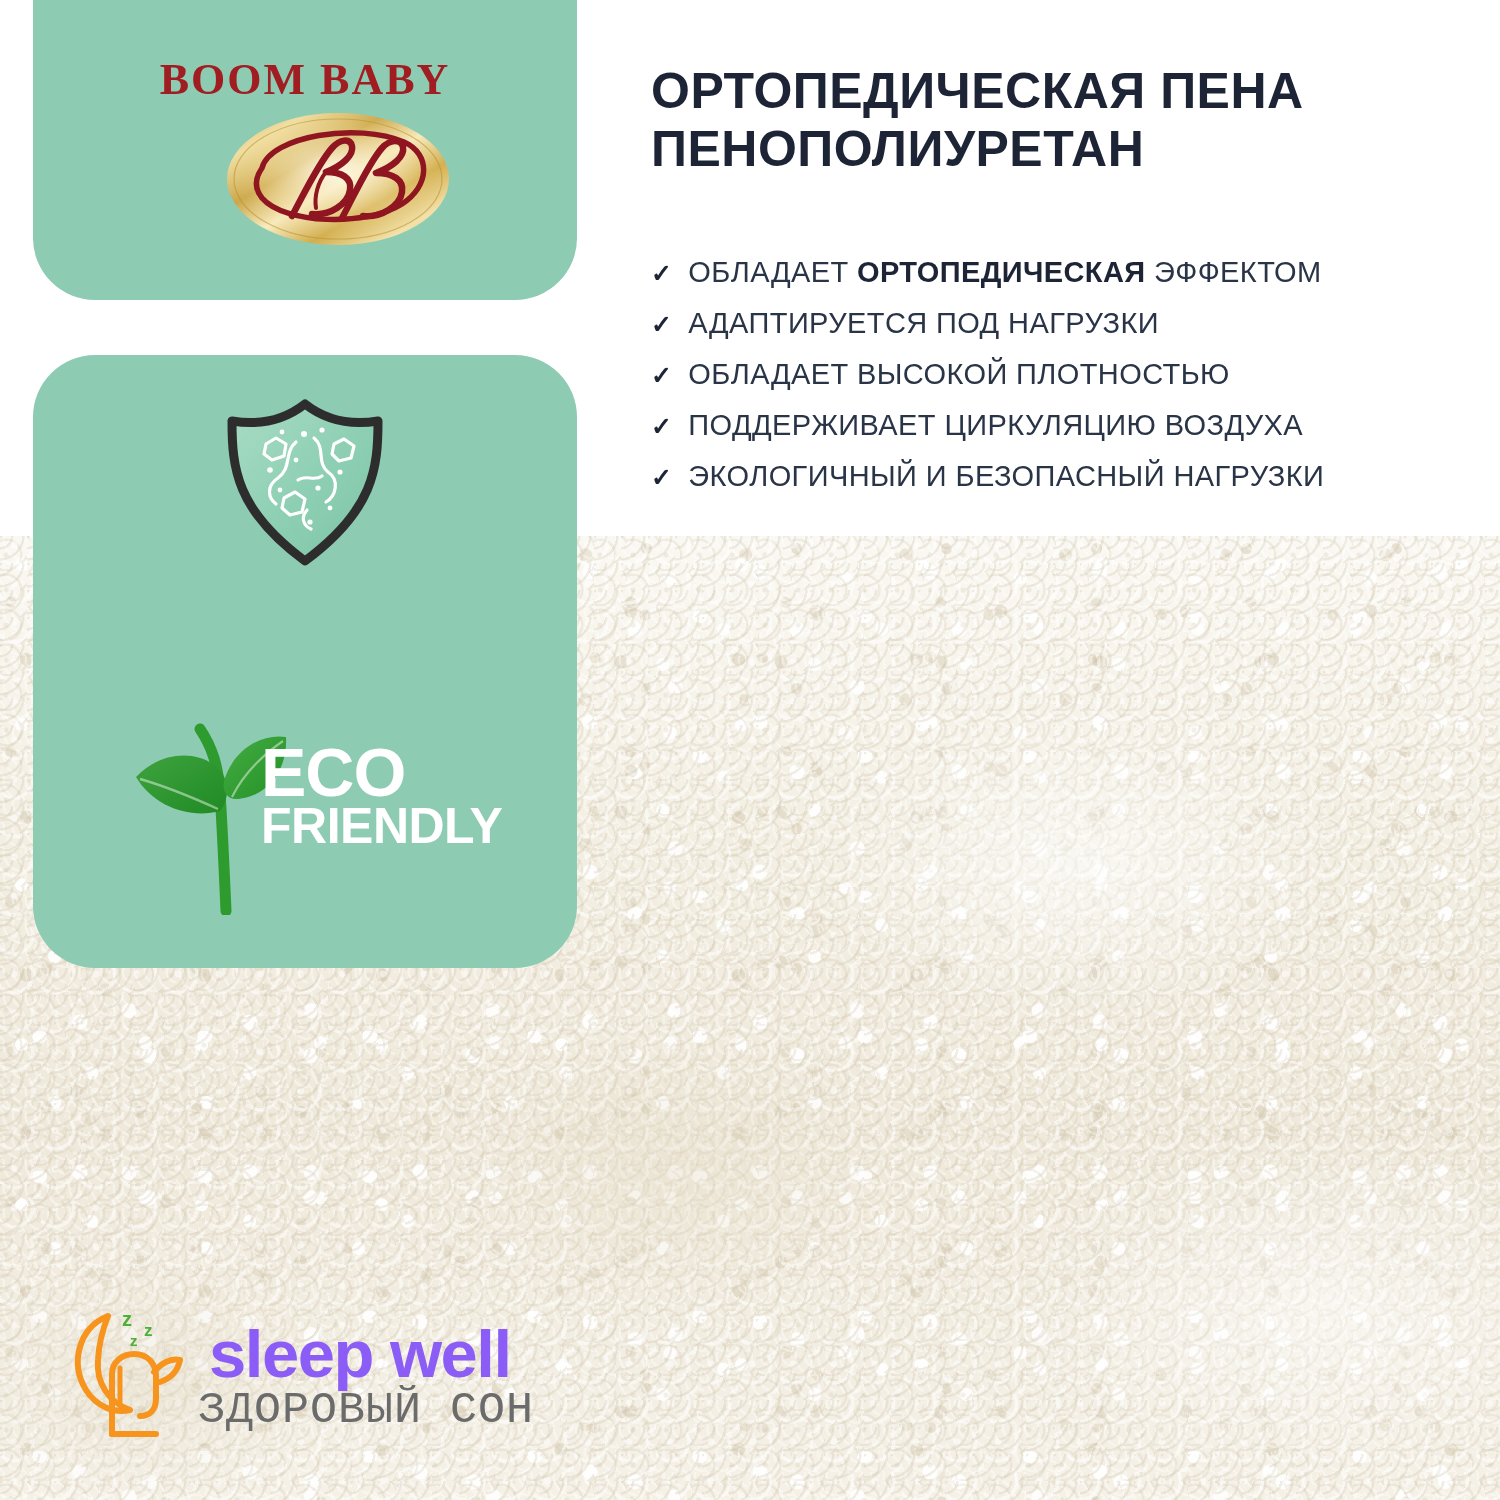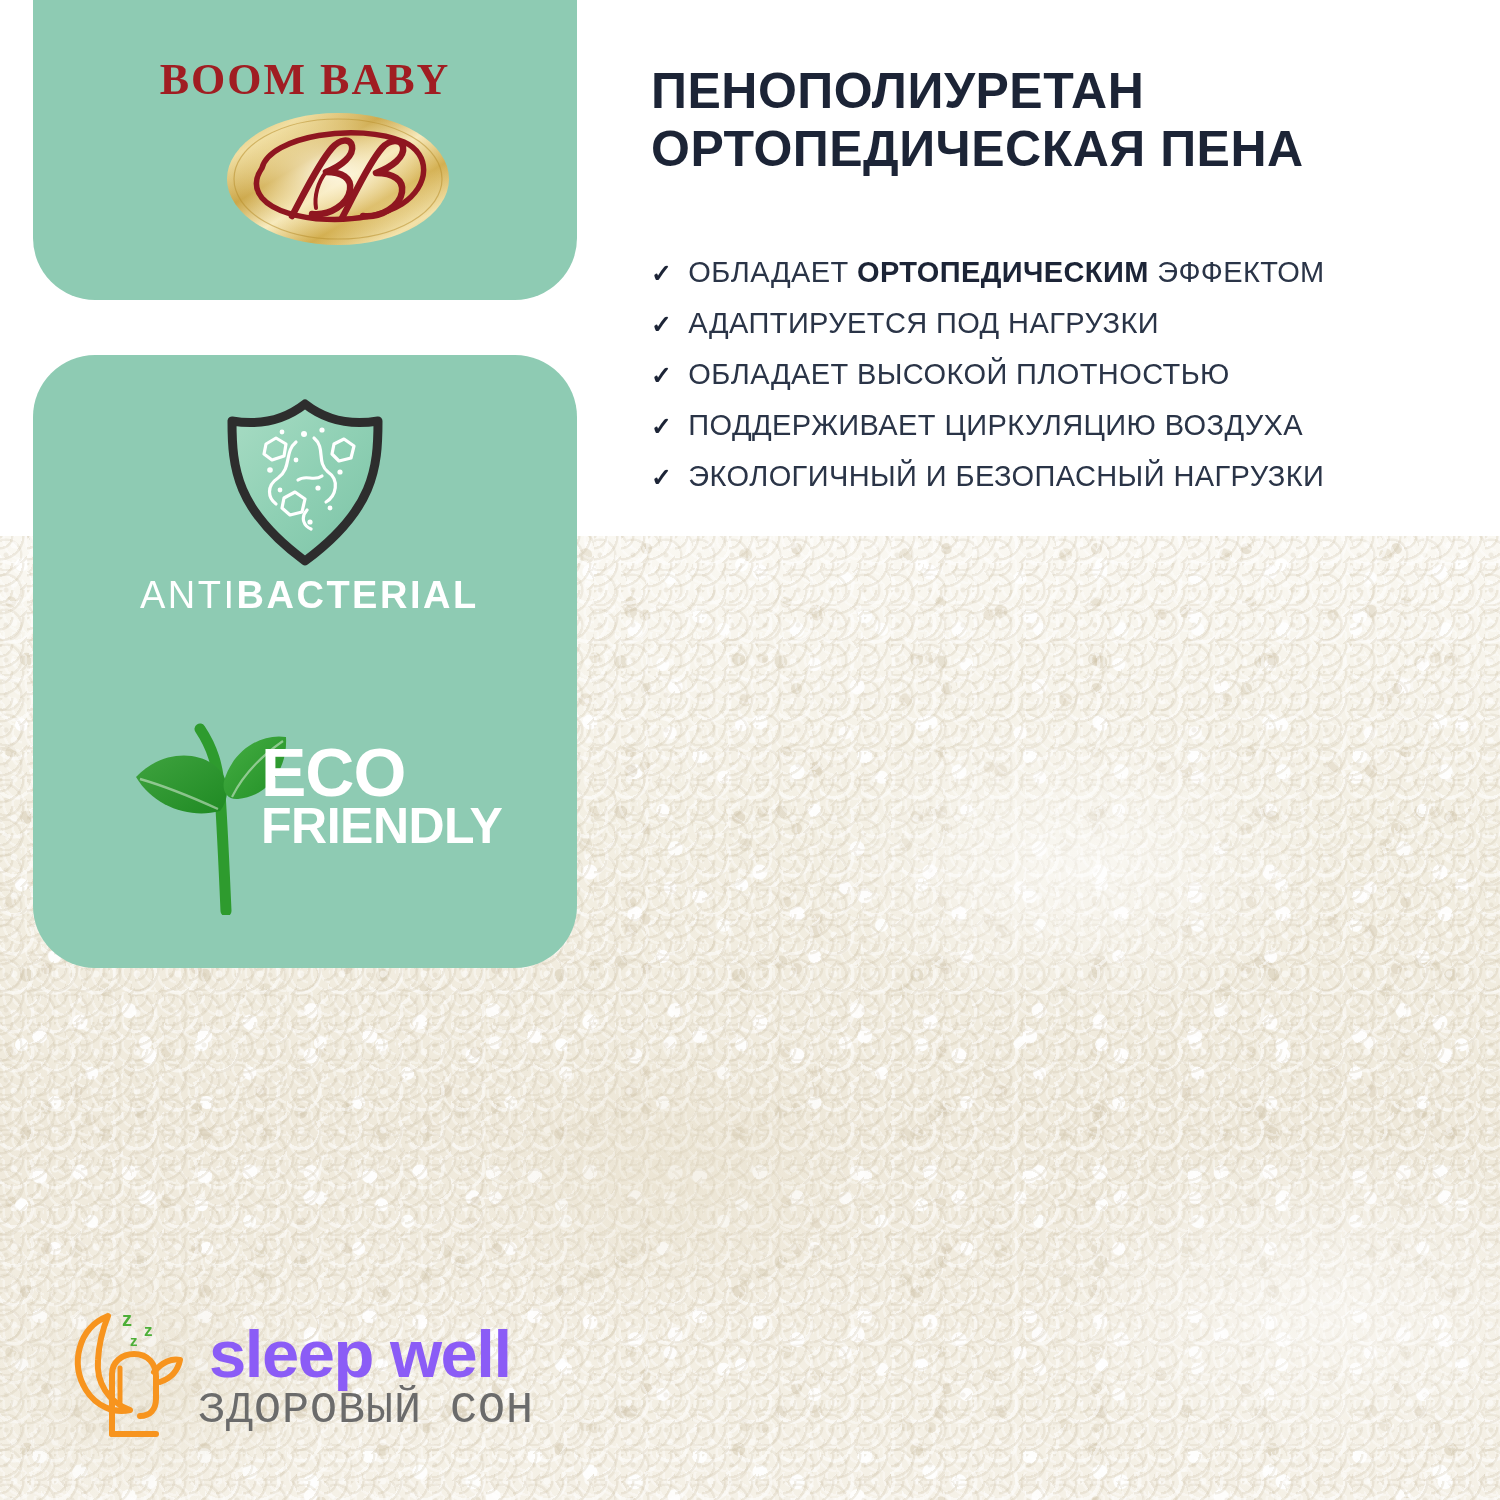--- a/index.html
+++ b/index.html
@@ -203,23 +203,20 @@
             <circle cx="60" cy="72" r="2.8"></circle>
           <circle cx="130" cy="74" r="2.6"></circle>
             <circle cx="86" cy="62" r="2.4"></circle>
           <circle cx="108" cy="90" r="2.6"></circle>
             <circle cx="70" cy="92" r="2.4"></circle>
           <circle cx="100" cy="124" r="2.6"></circle>
             <circle cx="120" cy="110" r="2.4"></circle>
         </g>
       </svg>
     </div>
-    <div class="ab-text">
-      <span class="thin">ANTI</span><span class="bold">BACTERIAL</span>
-    </div>
   </div>
 
   <div class="eco-wrap">
     <div class="eco-leaf">
       <svg viewBox="0 0 160 200" width="160" height="200" aria-hidden="true">
         <defs>
           <linearGradient id="lfA" x1="0" y1="0" x2="1" y2="1">
             <stop offset="0%" stop-color="#3fa33f"></stop>
               <stop offset="100%" stop-color="#1f8a23"></stop>
           </linearGradient>
@@ -235,28 +232,28 @@
         <path d="M155 26 C132 42 114 62 104 82" fill="none" stroke="#ffffff" stroke-width="2.2" opacity=".45"></path>
       </svg>
     </div>
     <div class="eco-text">
       <div class="eco-line1">ECO</div>
       <div class="eco-line2">FRIENDLY</div>
     </div>
   </div>
 
   <div class="headline">
+    <div>ОРТОПЕДИЧЕСКАЯ ПЕНА</div>
     <div>ПЕНОПОЛИУРЕТАН</div>
-    <div>ОРТОПЕДИЧЕСКАЯ ПЕНА</div>
   </div>
 
   <div class="bullets">
     <div class="bullet">
       <span class="tick">✓</span>
-      <span class="txt"><span>ОБЛАДАЕТ </span><b>ОРТОПЕДИЧЕСКИМ</b><span> ЭФФЕКТОМ</span></span>
+      <span class="txt"><span>ОБЛАДАЕТ </span><b>ОРТОПЕДИЧЕСКАЯ</b><span> ЭФФЕКТОМ</span></span>
     </div>
     <div class="bullet">
       <span class="tick">✓</span>
       <span class="txt">АДАПТИРУЕТСЯ ПОД НАГРУЗКИ</span>
     </div>
     <div class="bullet">
       <span class="tick">✓</span>
       <span class="txt">ОБЛАДАЕТ ВЫСОКОЙ ПЛОТНОСТЬЮ</span>
     </div>
     <div class="bullet">

